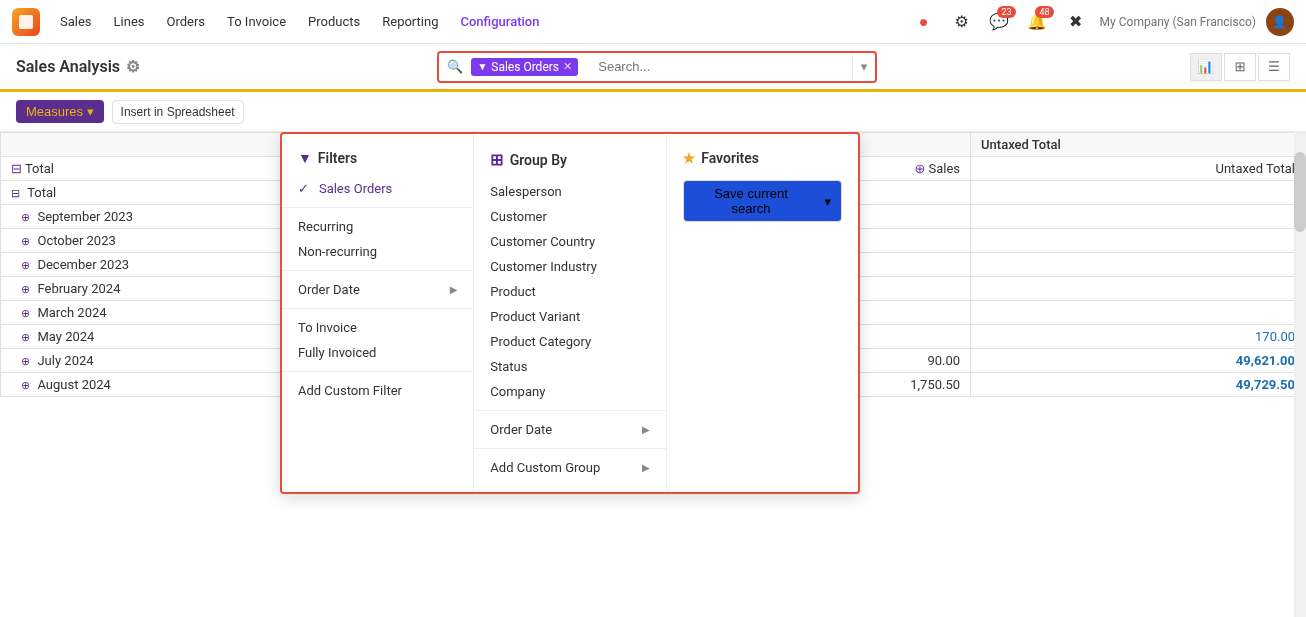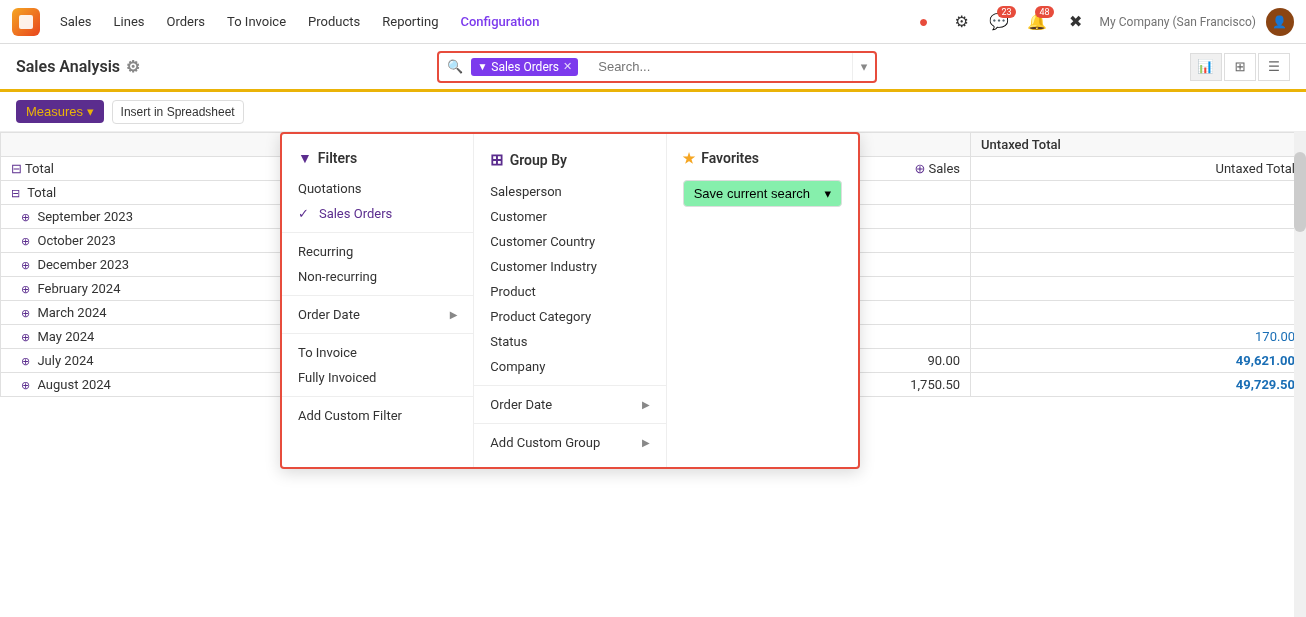--- a/index.html
+++ b/index.html
@@ -82,21 +82,21 @@
     .groupby-icon { color: #5b2d8e; }
     .favorites-icon { color: #f5a623; }
     .dropdown-item { padding: 5px 16px; cursor: pointer; color: #333; font-size: 13px; display: flex; align-items: center; gap: 6px; }
     .dropdown-item.checked { color: #5b2d8e; }
     .dropdown-item.checked::before { content: '✓'; color: #5b2d8e; margin-right: 4px; }
     .dropdown-divider { border-top: 1px solid #eee; margin: 6px 0; }
     .dropdown-item-with-arrow { display: flex; align-items: center; justify-content: space-between; }
     .dropdown-item-arrow { color: #888; font-size: 10px; }
     .save-search-btn {
       margin: 4px 16px; padding: 5px 10px; border: 1px solid #ddd; border-radius: 4px;
-      background: #86efac; cursor: pointer; font-size: 13px; display: flex; align-items: center; gap: 8px; width: calc(100% - 32px);
+      background: #1d4ed8; cursor: pointer; font-size: 13px; display: flex; align-items: center; gap: 16px; width: calc(100% - 32px);
       justify-content: space-between;
     }
   </style>
 </head>
 <body>
 
 <div class="top-nav">
   <div class="nav-logo">
     <div class="nav-logo-inner"></div>
   </div>
@@ -241,21 +241,20 @@
   </div>
 
   <div class="dropdown-overlay">
     <div class="dropdown-panel">
 
       <div class="dropdown-col">
         <div class="dropdown-col-header">
           <span class="filter-icon">▼</span>
           <span>Filters</span>
         </div>
-        <div class="dropdown-item">Quotations</div>
         <div class="dropdown-item checked">Sales Orders</div>
         <div class="dropdown-divider"></div>
         <div class="dropdown-item">Recurring</div>
         <div class="dropdown-item">Non-recurring</div>
         <div class="dropdown-divider"></div>
         <div class="dropdown-item dropdown-item-with-arrow">
           <span>Order Date</span>
           <span class="dropdown-item-arrow">▶</span>
         </div>
         <div class="dropdown-divider"></div>
@@ -268,20 +267,21 @@
       <div class="dropdown-col">
         <div class="dropdown-col-header">
           <span class="groupby-icon" style="font-size:16px;">⊞</span>
           <span>Group By</span>
         </div>
         <div class="dropdown-item">Salesperson</div>
         <div class="dropdown-item">Customer</div>
         <div class="dropdown-item">Customer Country</div>
         <div class="dropdown-item">Customer Industry</div>
         <div class="dropdown-item">Product</div>
+        <div class="dropdown-item">Product Variant</div>
         <div class="dropdown-item">Product Category</div>
         <div class="dropdown-item">Status</div>
         <div class="dropdown-item">Company</div>
         <div class="dropdown-divider"></div>
         <div class="dropdown-item dropdown-item-with-arrow">
           <span>Order Date</span>
           <span class="dropdown-item-arrow">▶</span>
         </div>
         <div class="dropdown-divider"></div>
         <div class="dropdown-item dropdown-item-with-arrow">

